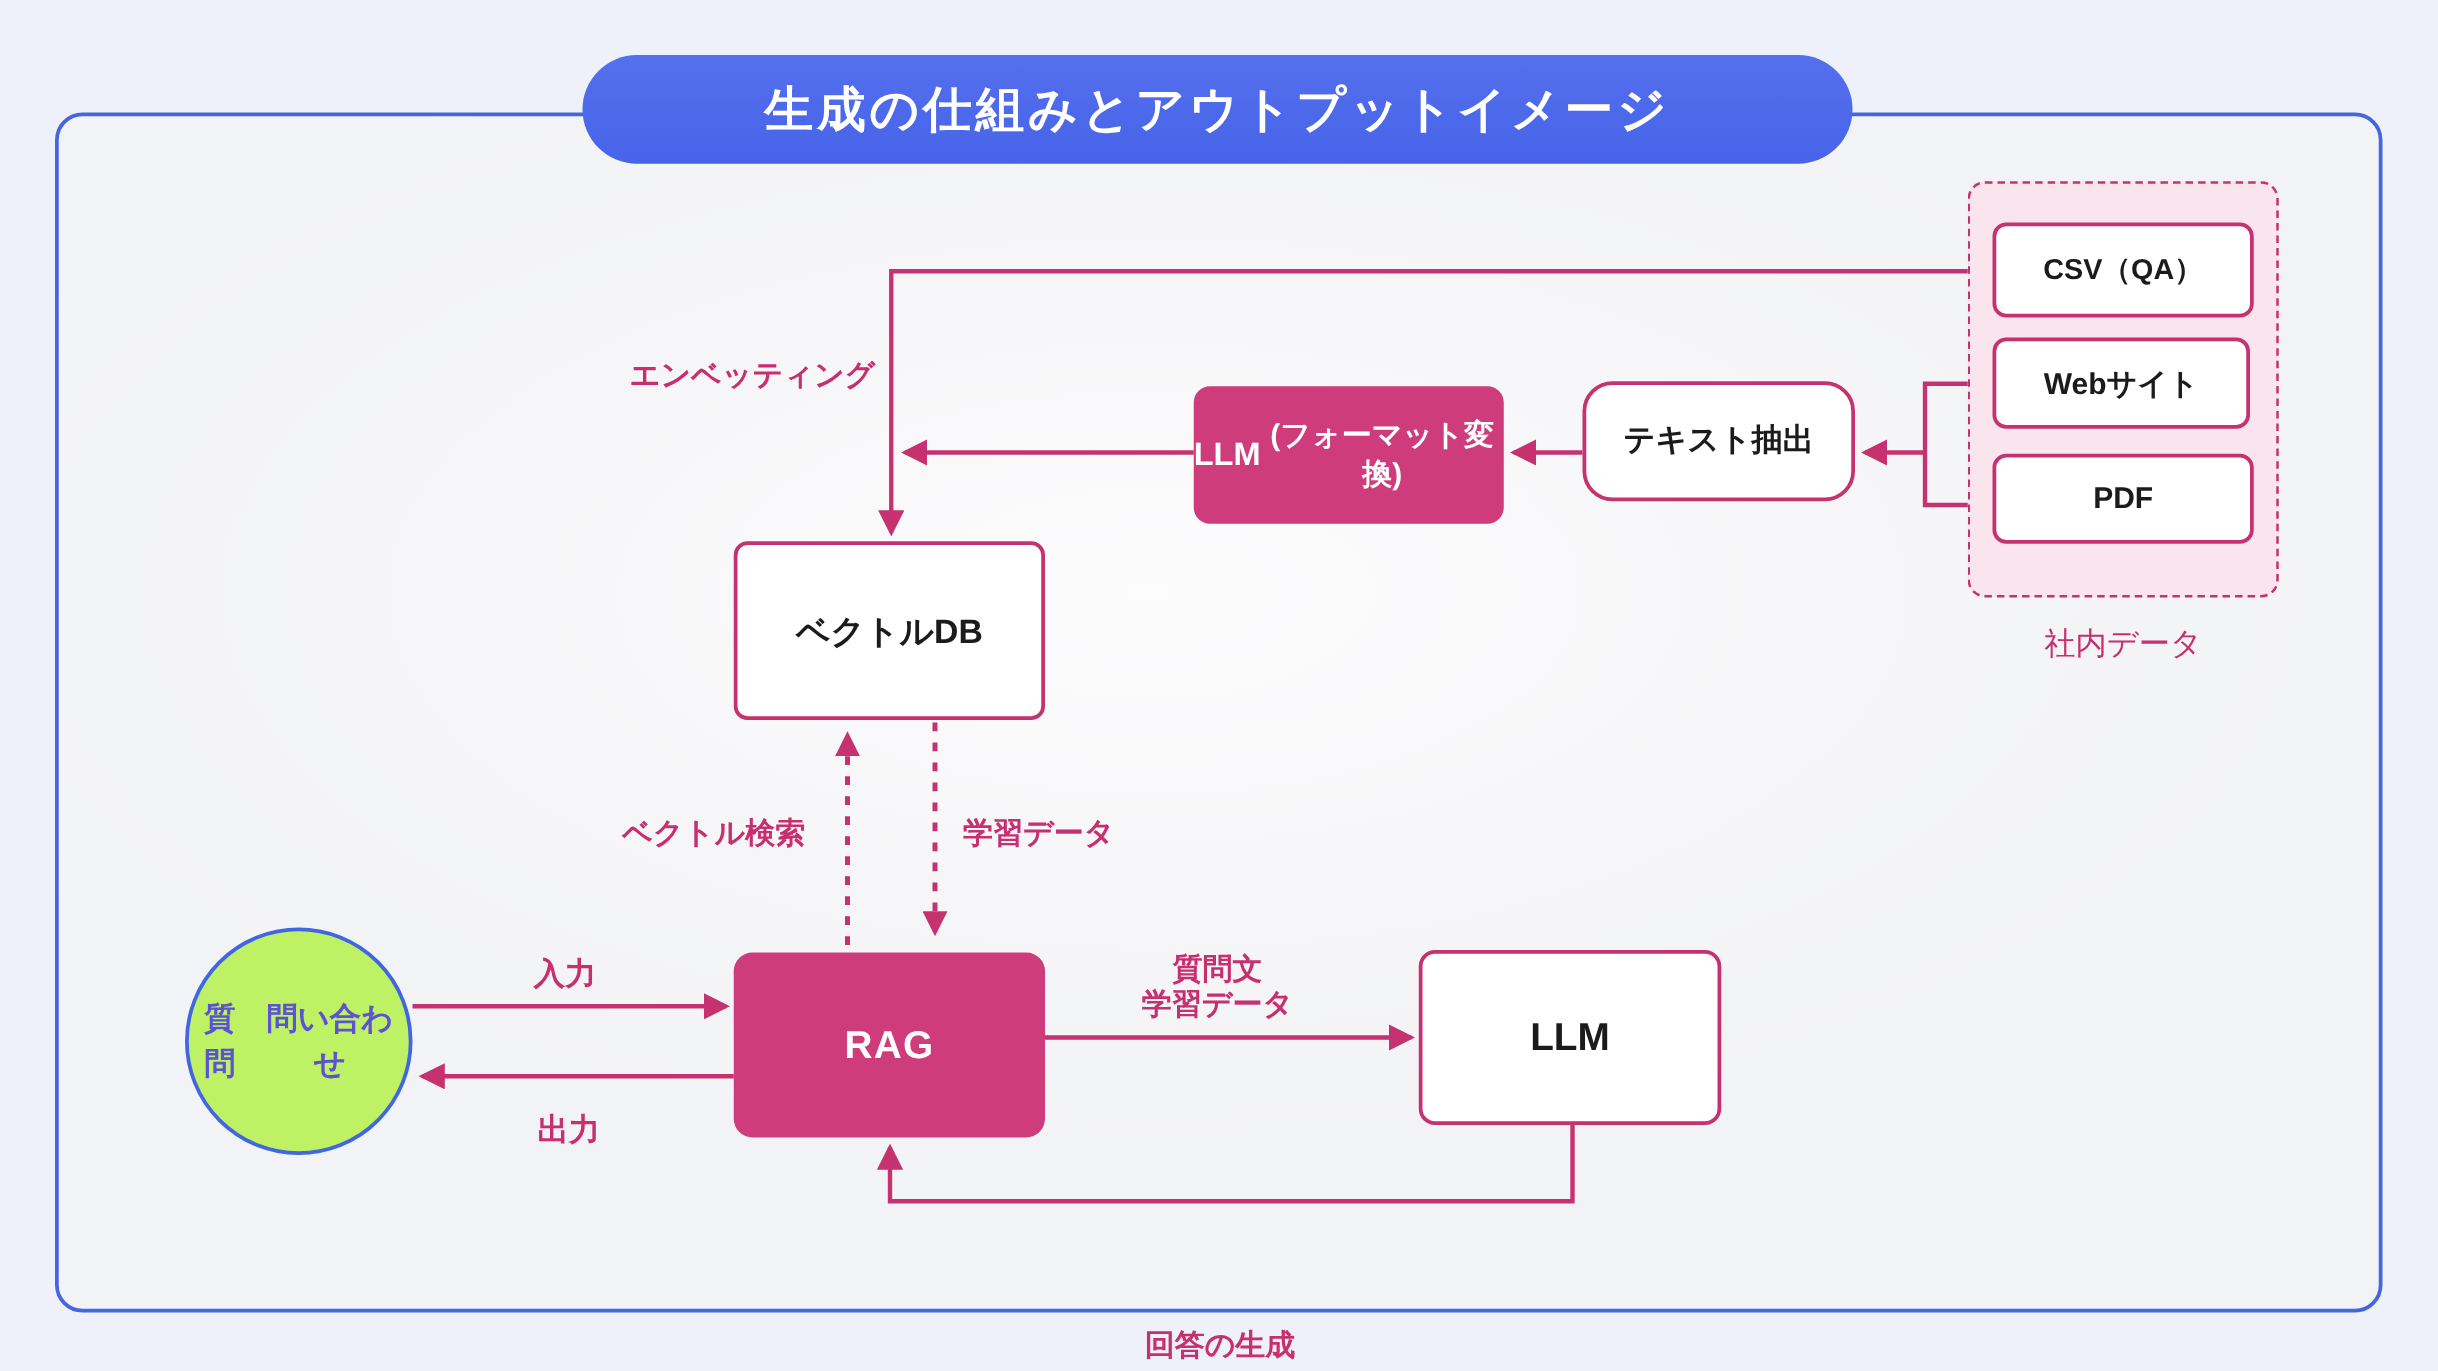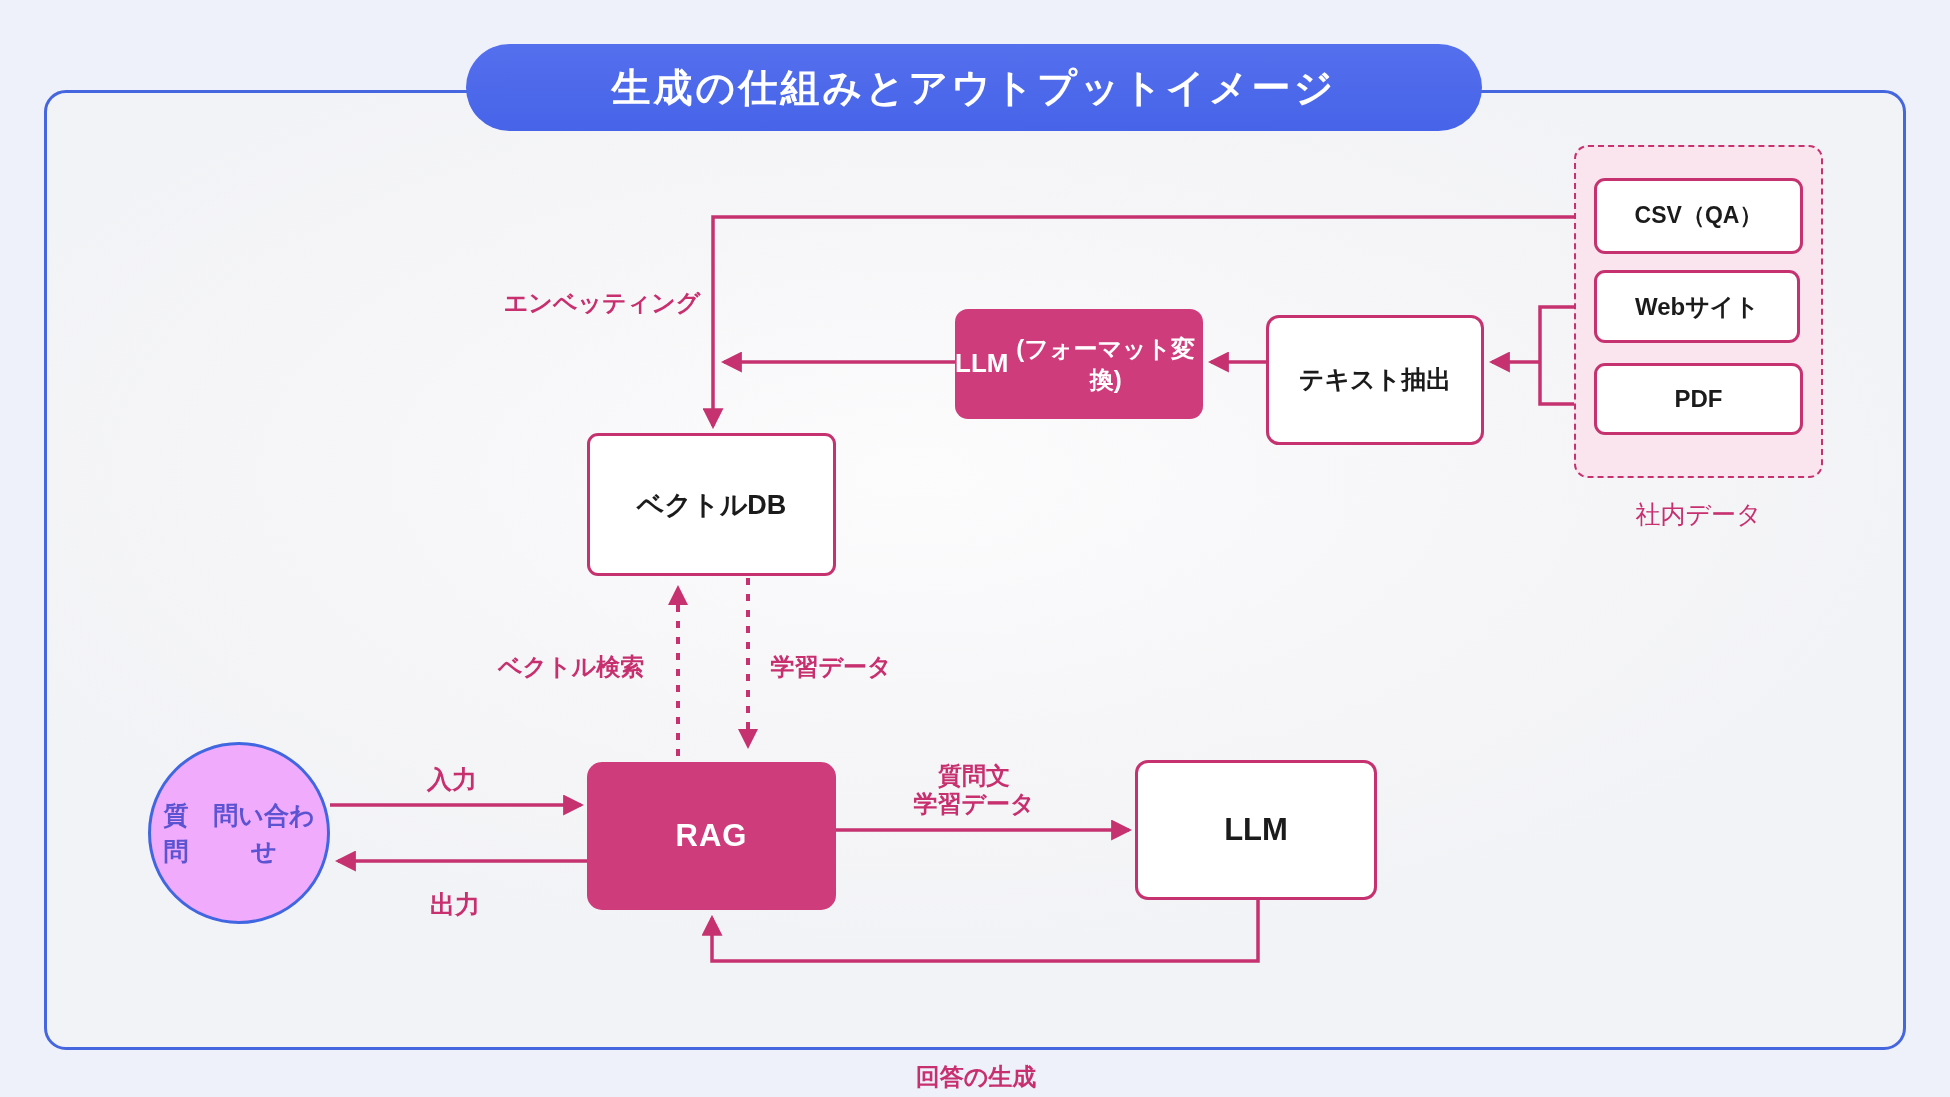--- a/index.html
+++ b/index.html
@@ -32,28 +32,28 @@
   }
 
   .box-csv{left:1594px;top:178px;width:209px;height:76px;border-radius:11px;font-size:23px;line-height:1.18;}
   .box-web{left:1594px;top:270px;width:206px;height:73px;border-radius:11px;font-size:24px;}
   .box-pdf{left:1594px;top:363px;width:209px;height:72px;border-radius:11px;font-size:24px;}
 
   .box-llm-format{left:955px;top:309px;width:248px;height:110px;border-radius:13px;}
   .box-llm-format .l1{font-size:26px;line-height:1.2;}
   .box-llm-format .l2{font-size:24px;line-height:1.3;text-align:center;}
 
-  .box-extract{left:1266px;top:305px;width:218px;height:130px;border-radius:13px;font-size:25px;line-height:1.35;margin-top:10px;}
+  .box-extract{left:1266px;top:305px;width:218px;height:96px;border-radius:24px;font-size:25px;line-height:1.35;}
   .box-vectordb{left:587px;top:433px;width:249px;height:143px;border-radius:11px;font-size:27px;}
   .box-rag{left:587px;top:762px;width:249px;height:148px;border-radius:15px;font-size:31px;letter-spacing:1px;}
   .box-llm{left:1135px;top:760px;width:242px;height:140px;border-radius:13px;font-size:31px;}
 
   .user-circle{
     left:148px;top:742px;width:182px;height:182px;border-radius:50%;
-    background:#f0abfc;border:3px solid #4166E1;
+    background:#bef264;border:3px solid #4166E1;
     color:#5B53D2;font-weight:bold;font-size:25px;line-height:1.45;text-align:center;
   }
 
   .edge-label{
     position:absolute;color:#C72F6F;font-weight:bold;font-size:24px;
     text-align:center;z-index:2;line-height:28px;
   }
   .lbl-group{position:absolute;left:1574px;top:498px;width:249px;text-align:center;
     color:#C72F6F;font-weight:normal;font-size:25px;z-index:2;}
 
@@ -138,21 +138,21 @@
 
   <div class="node white-box box-llm">
     <span>LLM</span>
   </div>
 
   <div class="node user-circle">
     <span>質問</span>
     <span>問い合わせ</span>
   </div>
 
-  <div class="edge-label" style="left:442px;top:289px;width:320px;">エンベッティング</div>
+  <div class="edge-label" style="left:442px;top:289px;width:320px;font-family:Liberation Mono, monospace;">エンベッティング</div>
   <div class="edge-label" style="left:431px;top:653px;width:280px;">ベクトル検索</div>
   <div class="edge-label" style="left:711px;top:653px;width:240px;">学習データ</div>
   <div class="edge-label" style="left:392px;top:765px;width:120px;font-size:25px;">入力</div>
   <div class="edge-label" style="left:395px;top:890px;width:120px;font-size:25px;">出力</div>
   <div class="edge-label" style="left:854px;top:762px;width:240px;">
     <div>質問文</div>
     <div>学習データ</div>
   </div>
   <div class="edge-label" style="left:856px;top:1023px;width:240px;margin-top:40px;">回答の生成</div>
 

